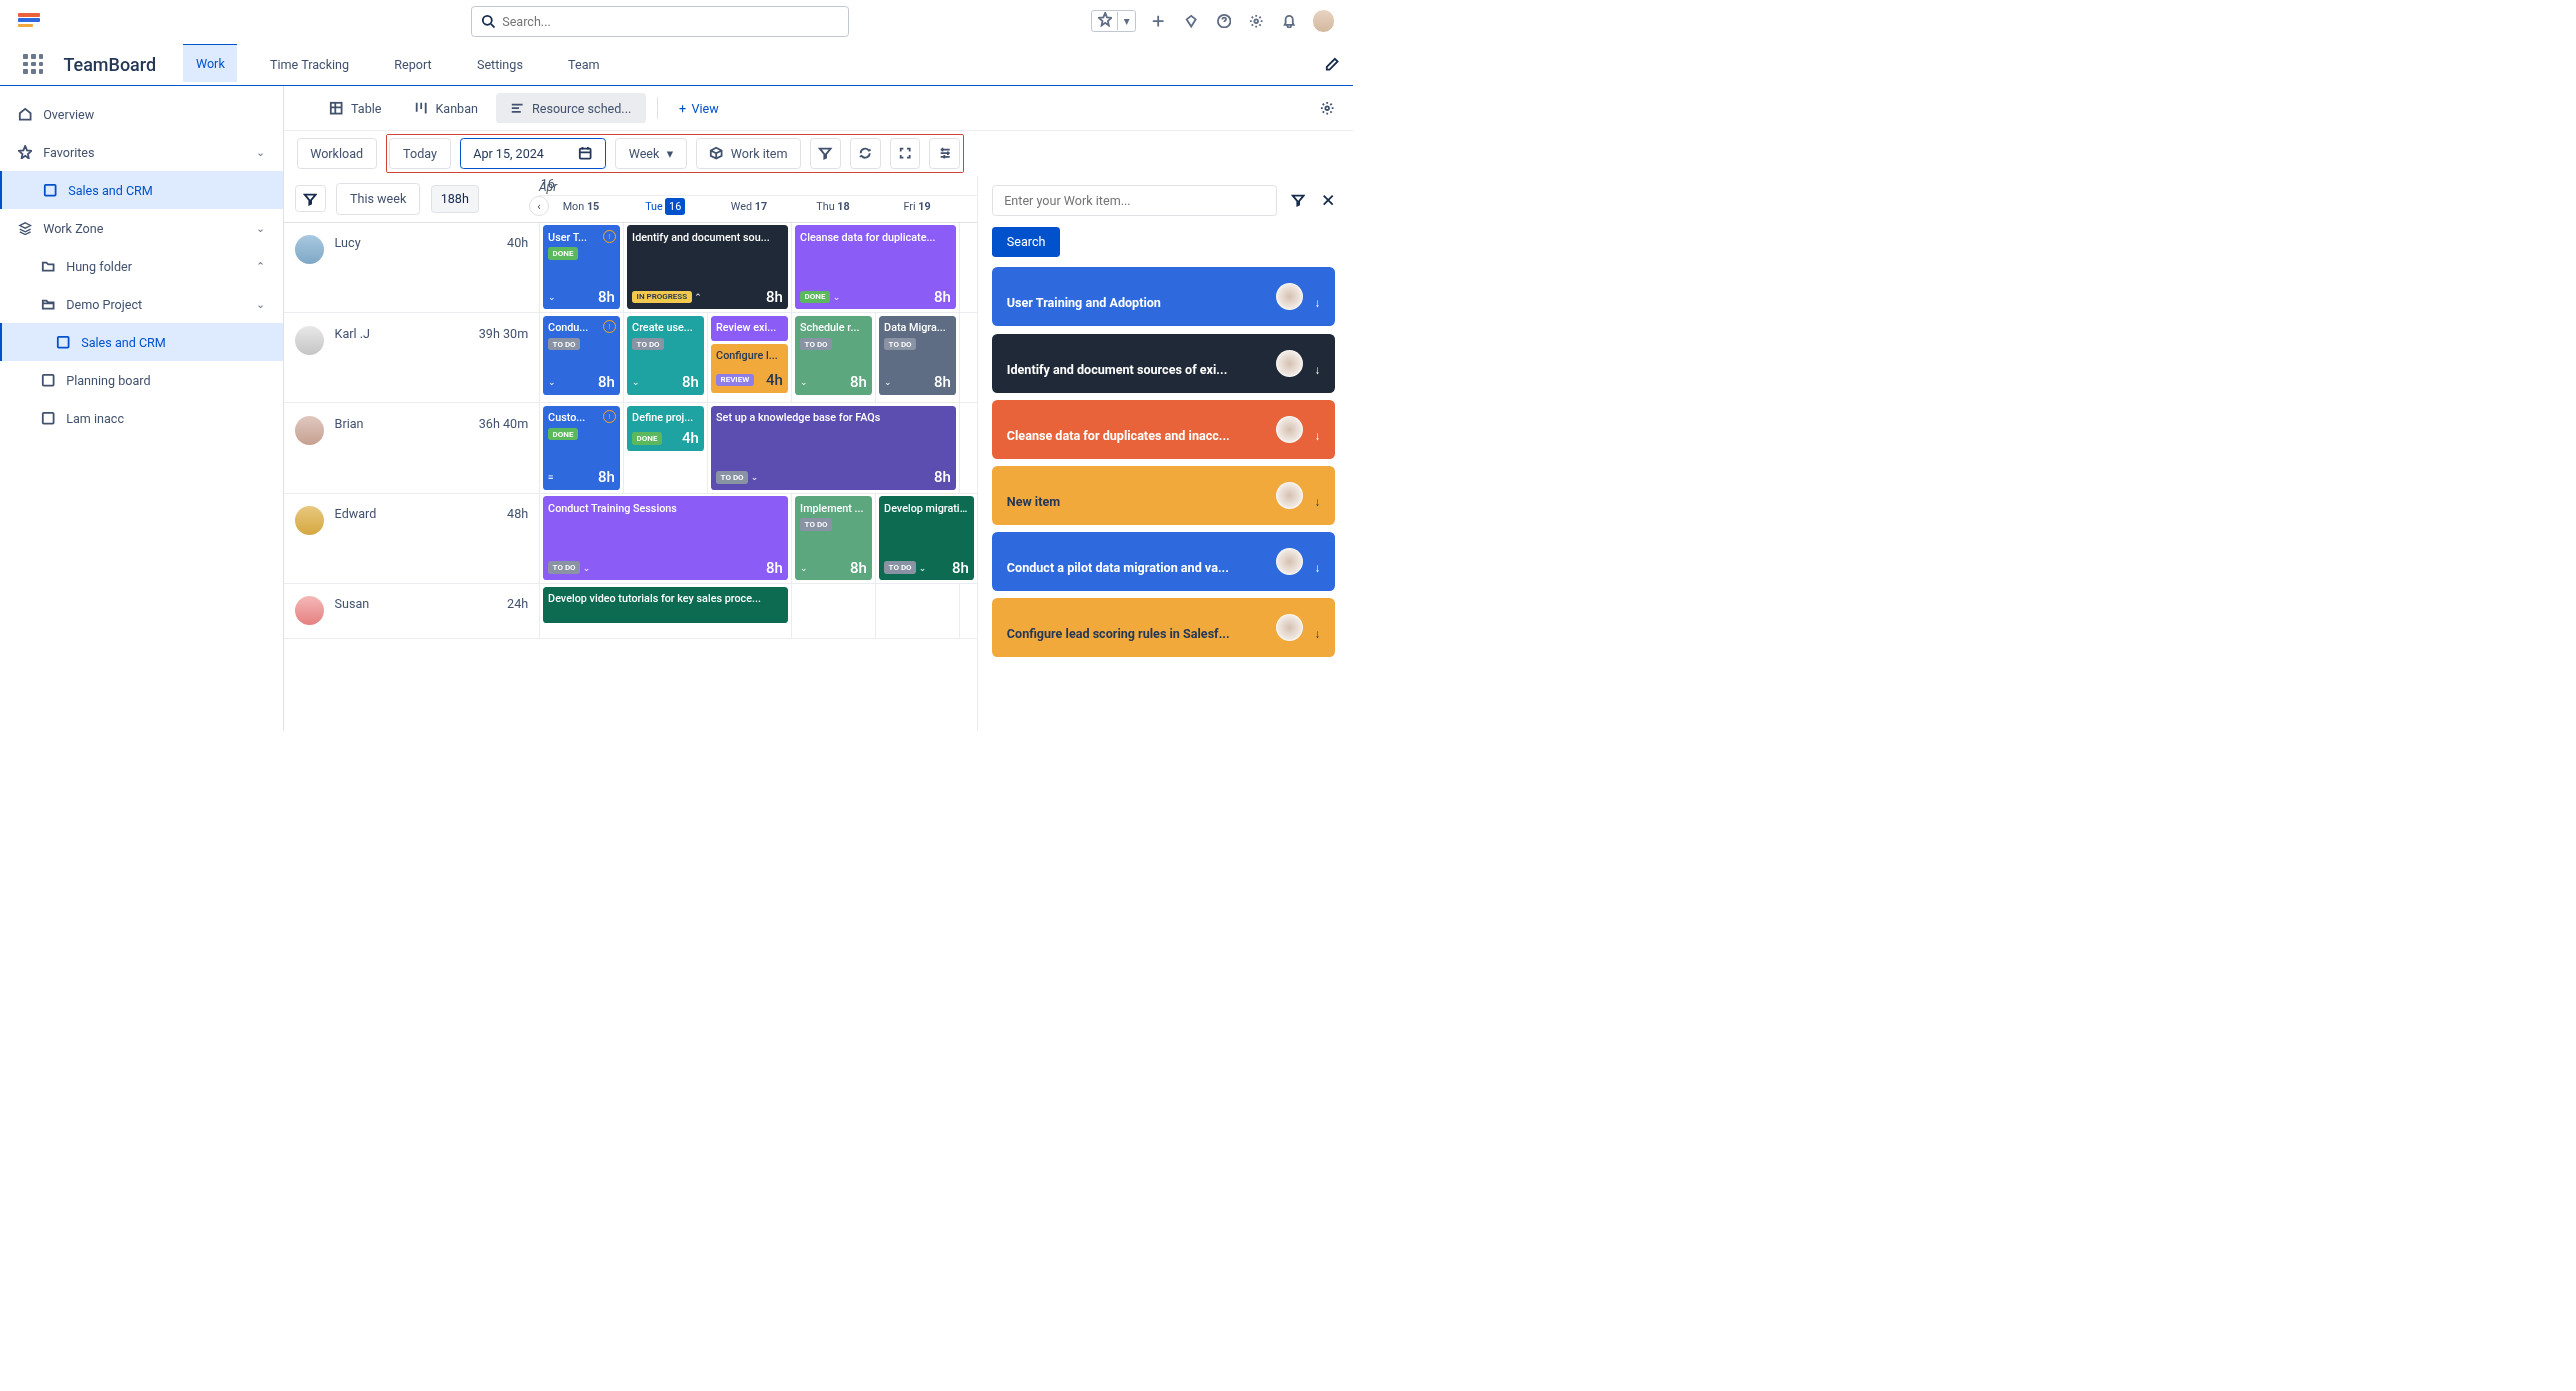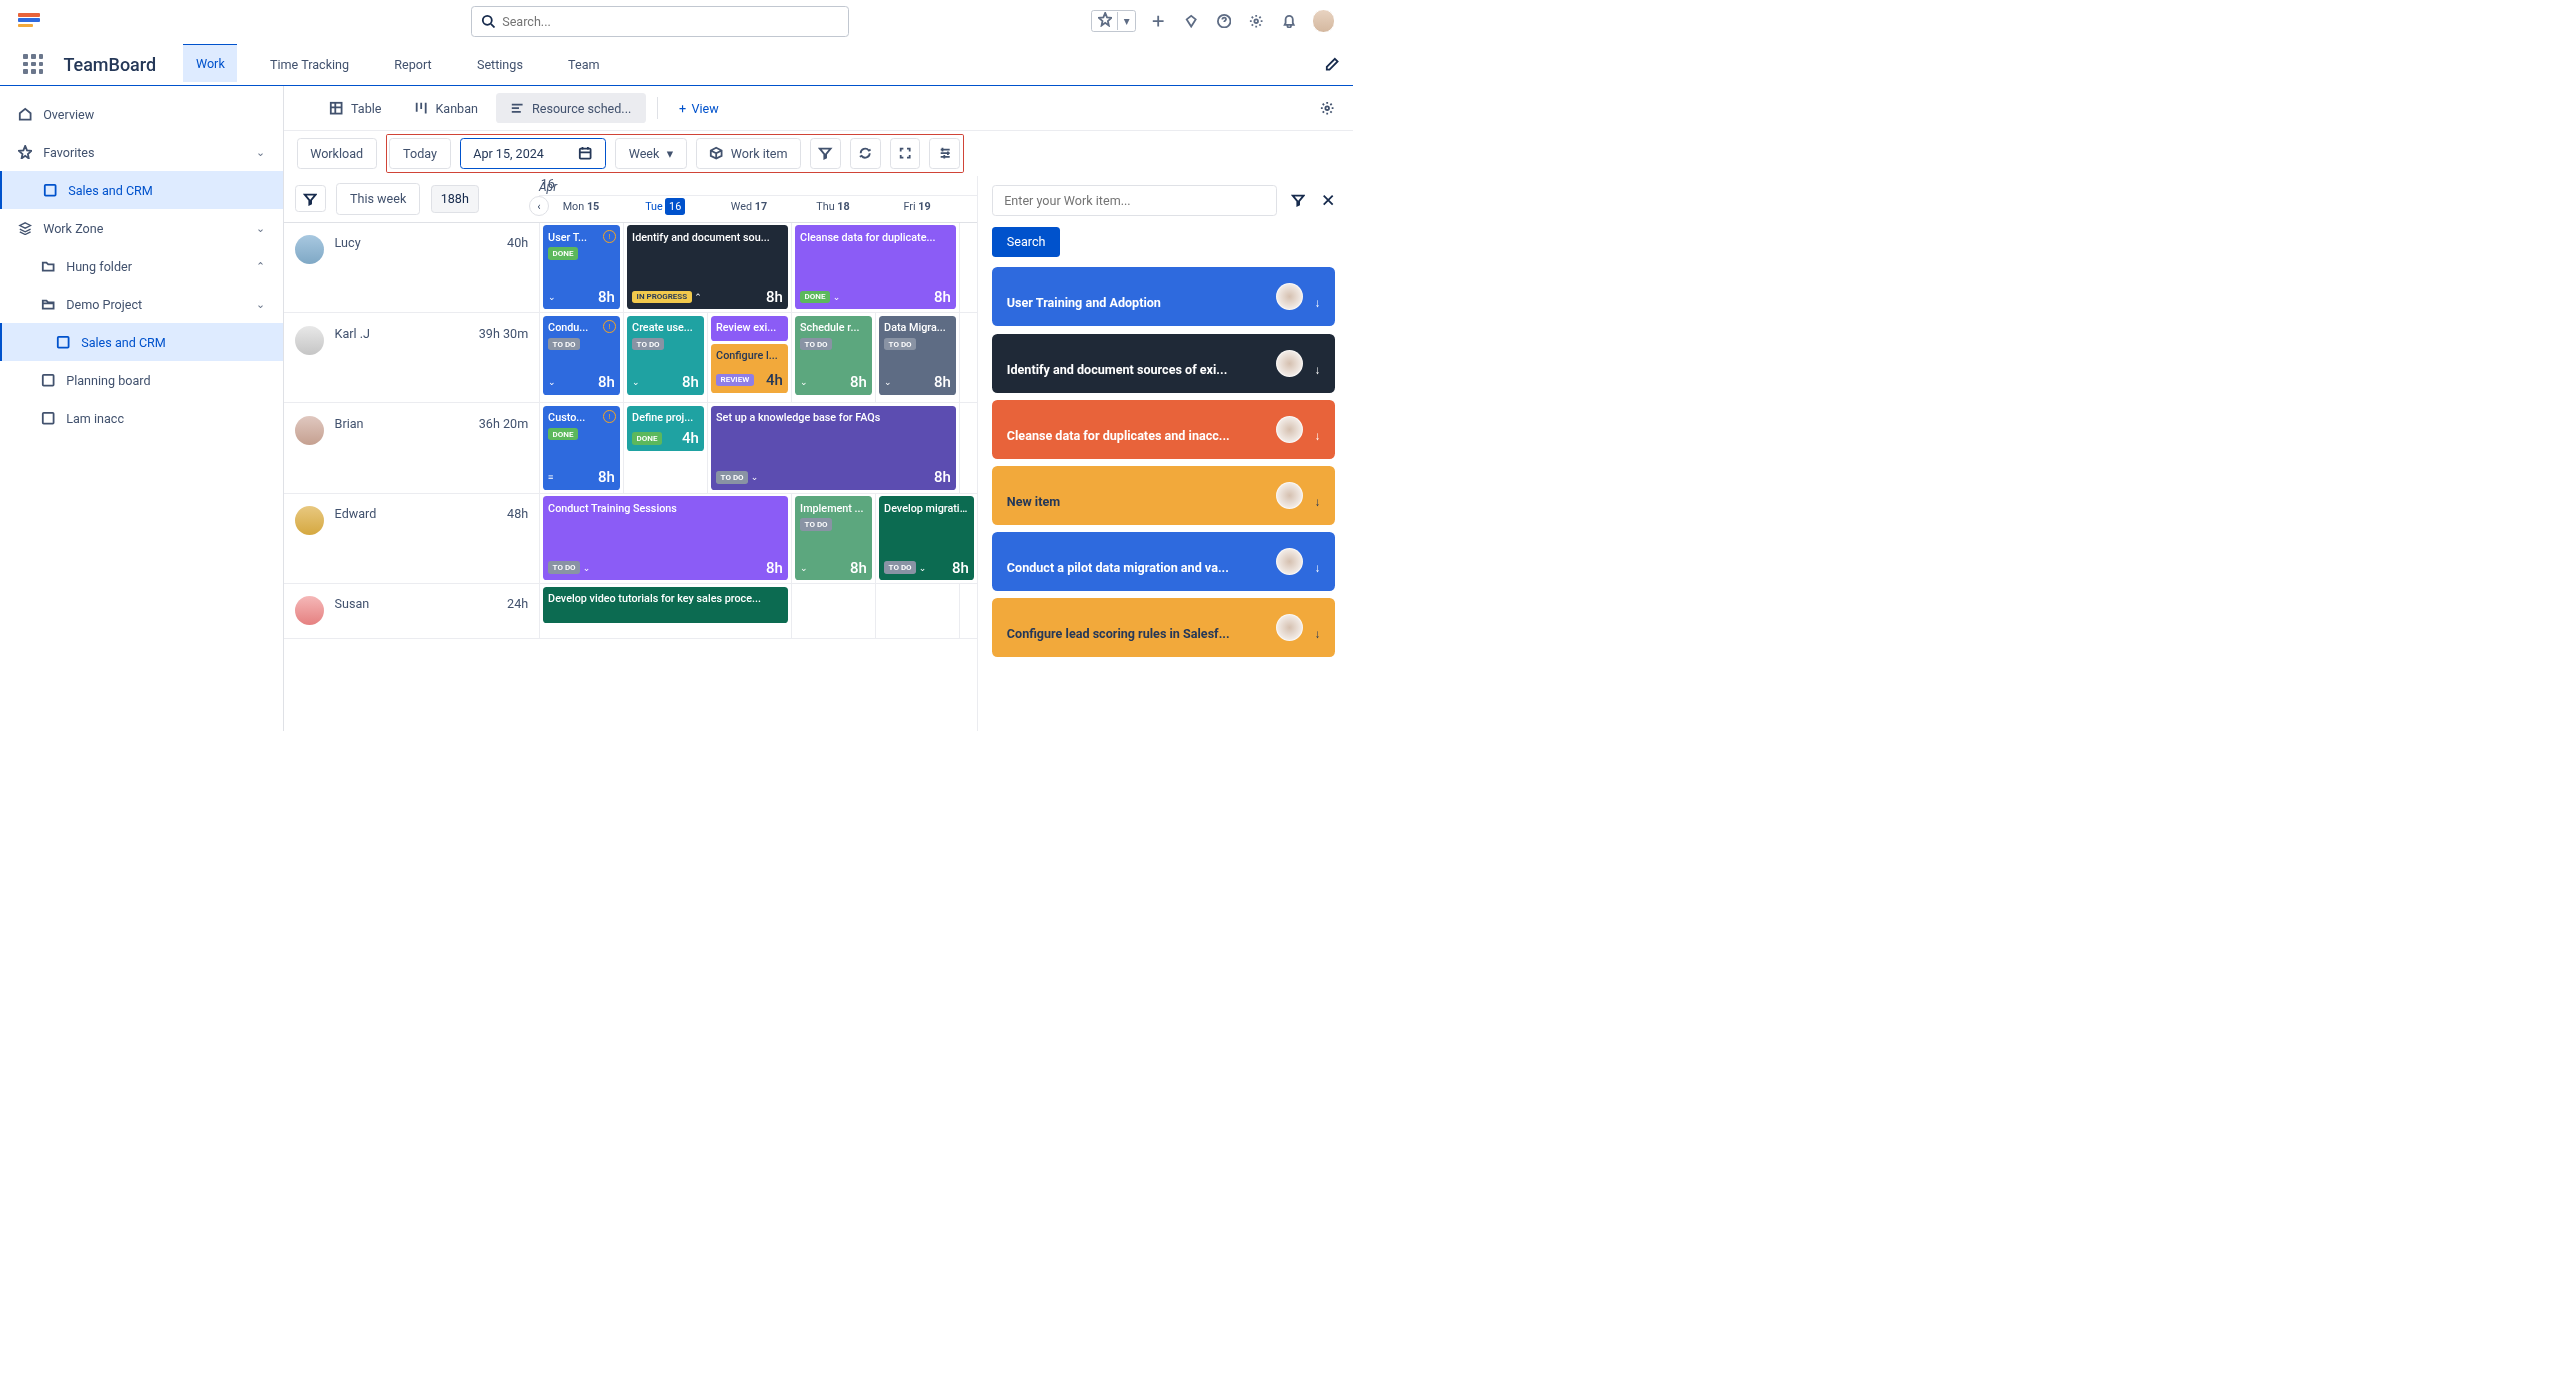--- a/index.html
+++ b/index.html
@@ -459,21 +459,21 @@
                 </div>
               </div>
               <div class="cell"></div>
             </div>
           </div>
 
           <div class="person-row">
             <div class="person-left">
               <div class="p-avatar bg-c"></div>
               <div class="p-name">Brian</div>
-              <div class="p-hours">36h 20m</div>
+              <div class="p-hours">36h 40m</div>
             </div>
             <div class="person-grid">
               <div class="cell">
                 <div class="task c-blue" style="min-height:84px;">
                   <div class="warn-circle">!</div>
                   <div class="task-title">Custo...</div>
                   <span class="status-pill status-done">DONE</span>
                   <div class="task-footer">
                       <span class="chv">≡</span>
                       <span class="hrs">8h</span>

